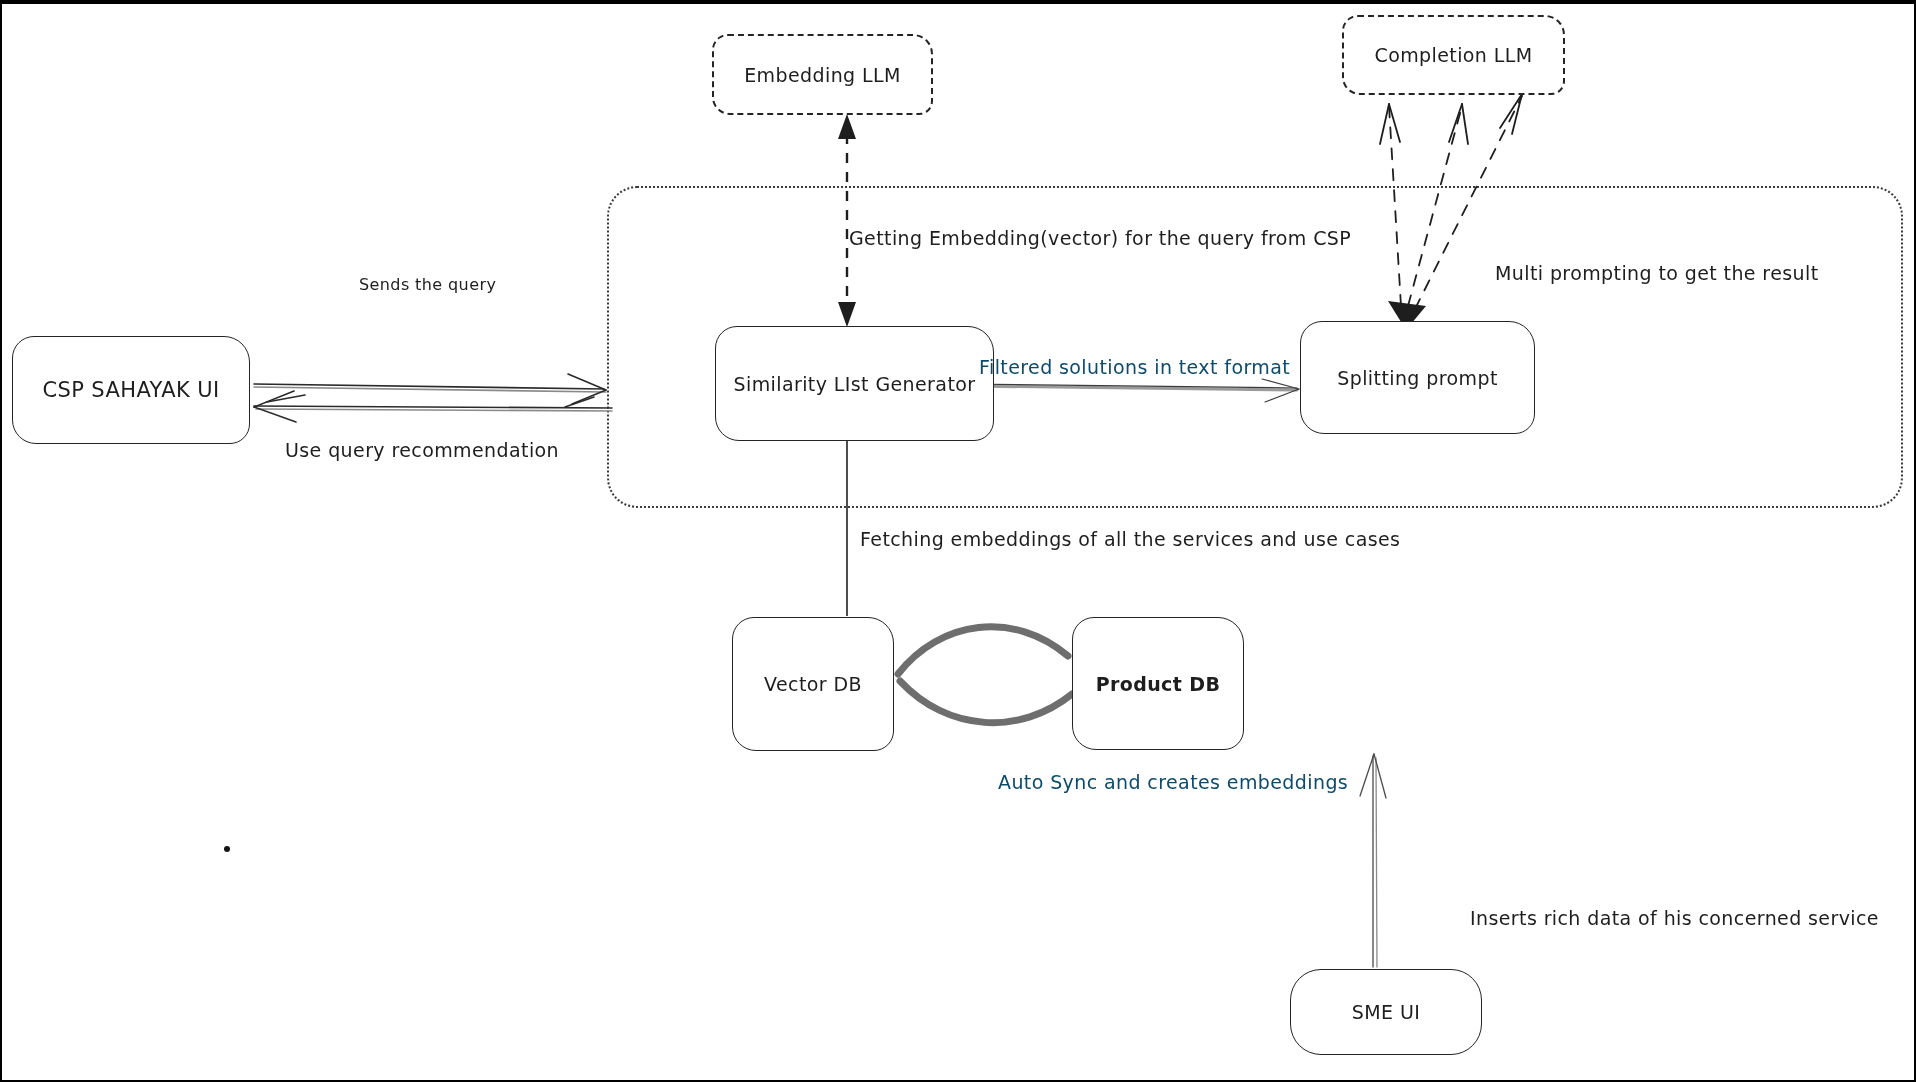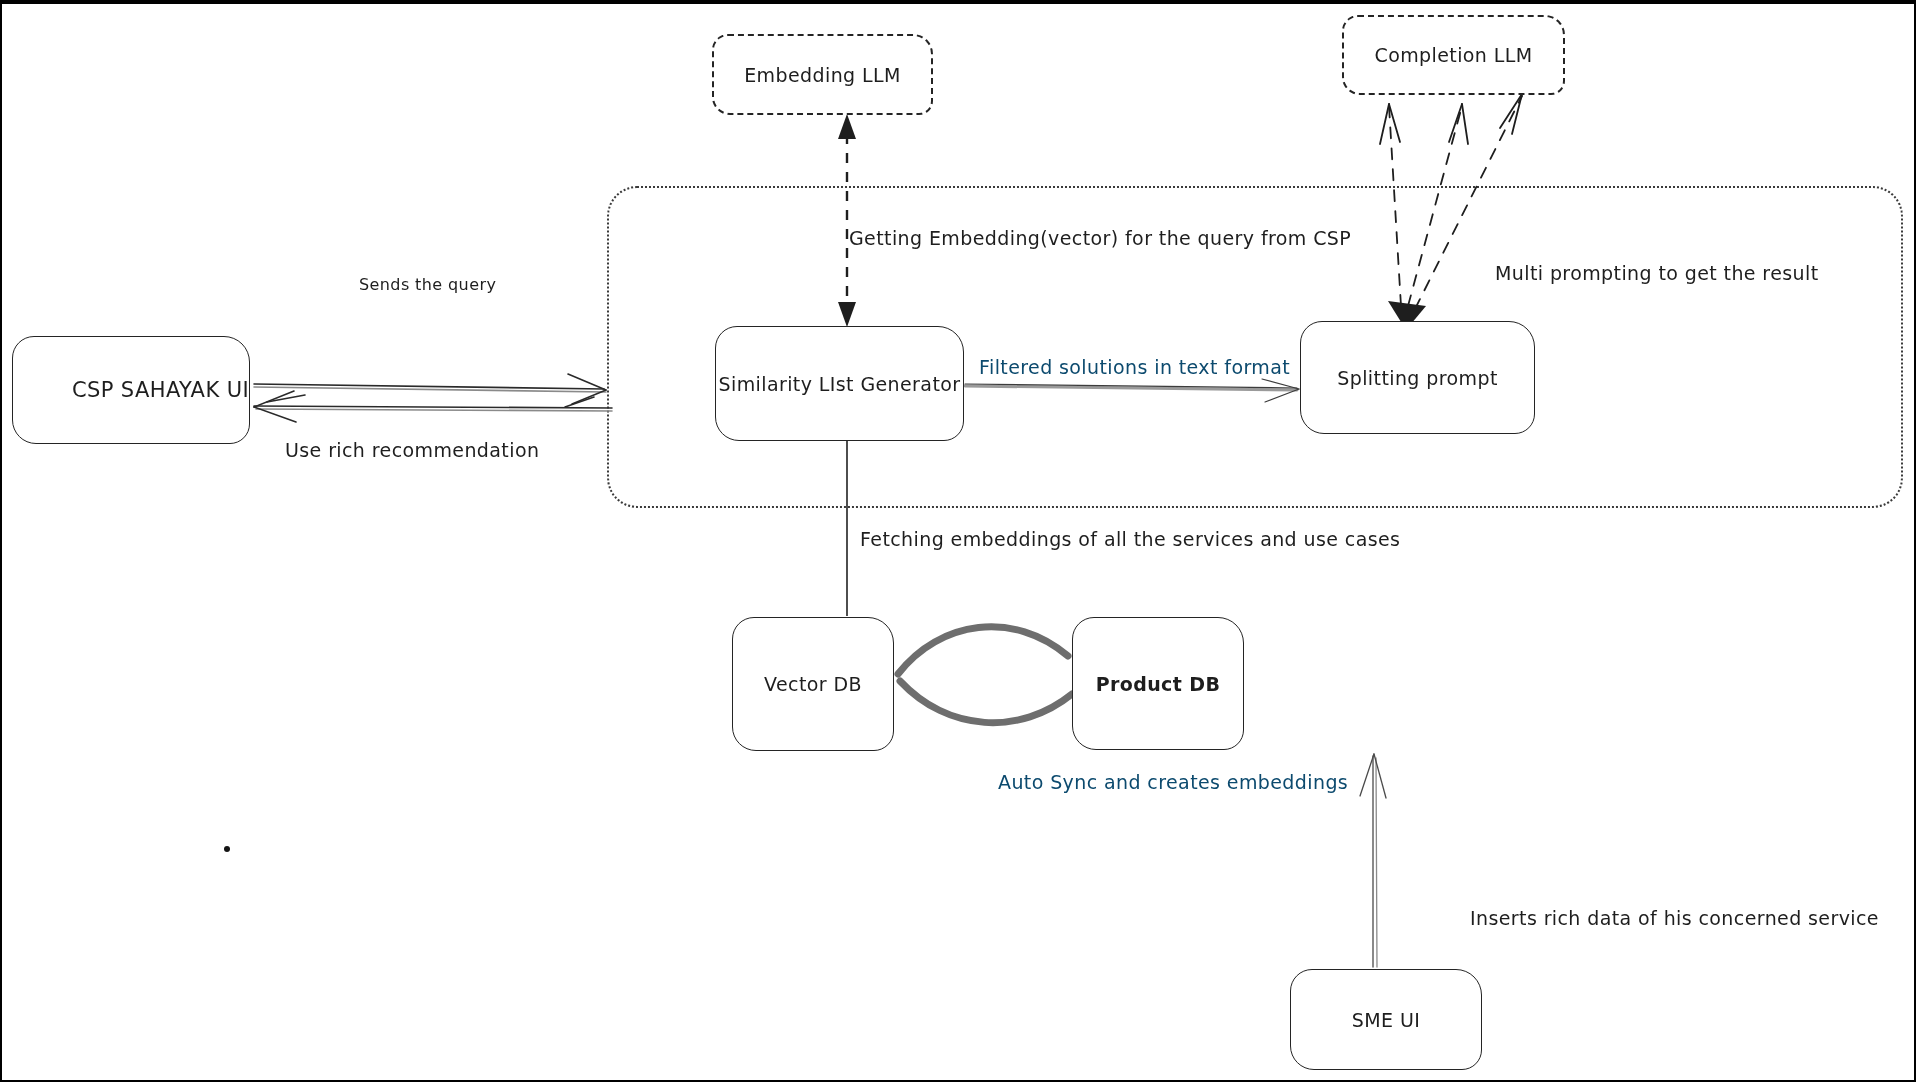--- a/index.html
+++ b/index.html
@@ -116,47 +116,47 @@
   </svg>
 
   <div class="node dashed" style="left:710px;top:30px;width:221px;height:81px;">
     <span>Embedding LLM</span>
   </div>
 
   <div class="node dashed" style="left:1340px;top:11px;width:223px;height:80px;">
     <span>Completion LLM</span>
   </div>
 
-  <div class="node solid" style="left:10px;top:332px;width:238px;height:108px;font-size:21px;justify-content:flex-end;">
+  <div class="node solid" style="left:10px;top:332px;width:238px;height:108px;font-size:21px;">
     <span>CSP SAHAYAK UI</span>
   </div>
 
-  <div class="node solid" style="left:713px;top:322px;width:249px;height:115px;">
+  <div class="node solid" style="left:713px;top:322px;width:279px;height:115px;">
     <span>Similarity LIst Generator</span>
   </div>
 
   <div class="node solid" style="left:1298px;top:317px;width:235px;height:113px;">
     <span>Splitting prompt</span>
   </div>
 
   <div class="node solid" style="left:730px;top:613px;width:162px;height:134px;">
     <span>Vector DB</span>
   </div>
 
   <div class="node solid" style="left:1070px;top:613px;width:172px;height:133px;font-weight:bold;">
     <span>Product DB</span>
   </div>
 
-  <div class="node solid" style="left:1288px;top:965px;width:192px;height:101px;">
+  <div class="node solid" style="left:1288px;top:965px;width:192px;height:86px;border-radius:31px;">
     <span>SME UI</span>
   </div>
 
   <div class="edge-label" style="left:357px;top:271px;font-size:16px;">Sends the query</div>
 
-  <div class="edge-label" style="left:283px;top:435px;">Use rich recommendation</div>
+  <div class="edge-label" style="left:283px;top:435px;">Use query recommendation</div>
 
   <div class="edge-label" style="left:847px;top:223px;">Getting Embedding(vector) for the query from CSP</div>
 
   <div class="edge-label muted" style="left:977px;top:352px;">Filtered solutions in text format</div>
 
   <div class="edge-label" style="left:1493px;top:258px;">Multi prompting to get the result</div>
 
   <div class="edge-label" style="left:858px;top:524px;">Fetching embeddings of all the services and use cases</div>
 
   <div class="edge-label muted" style="left:996px;top:753px;margin-top:14px;">Auto Sync and creates embeddings</div>

